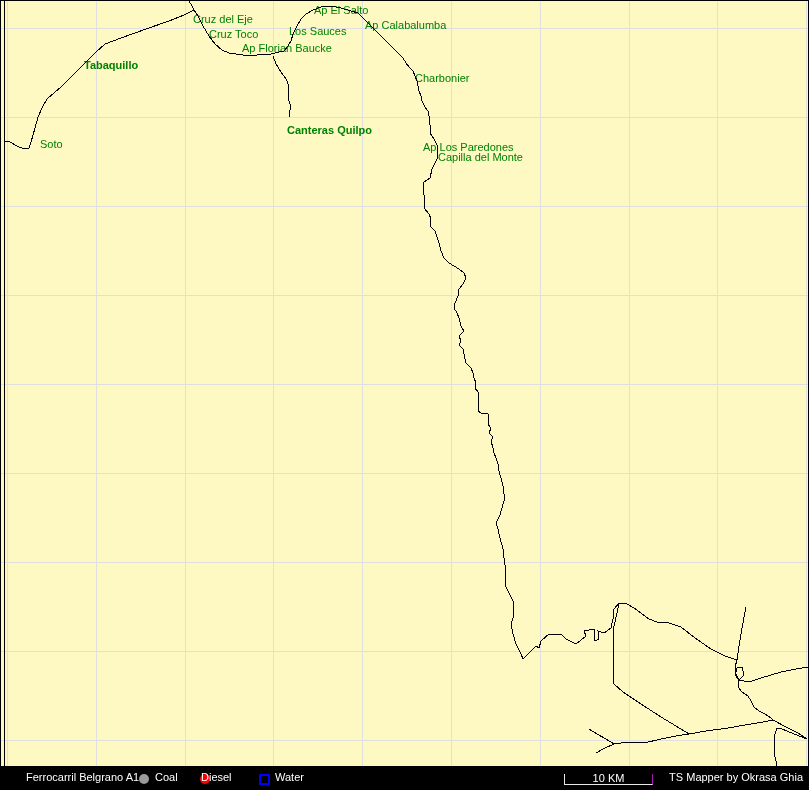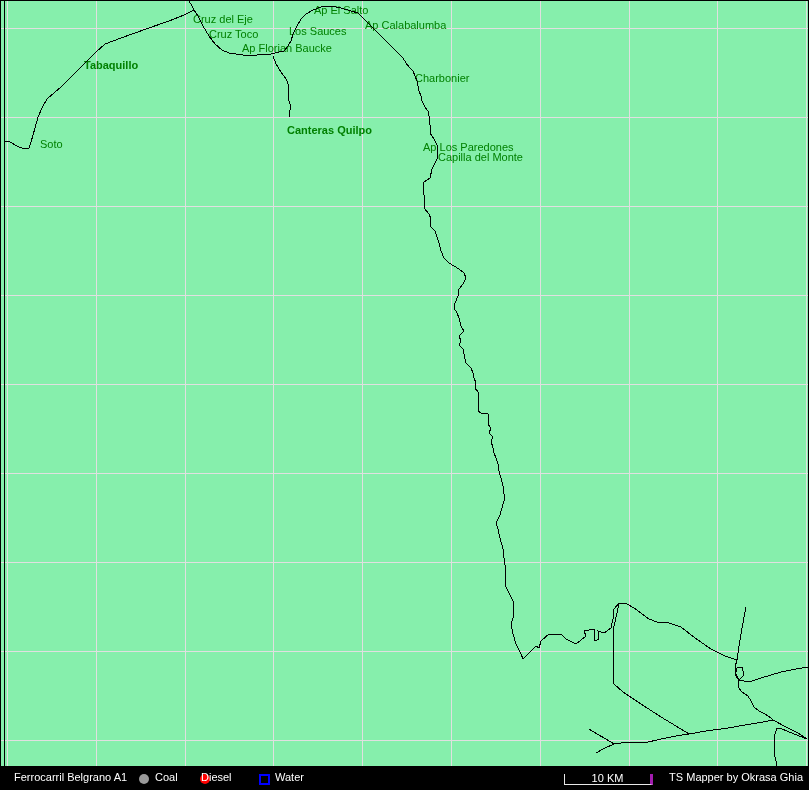--- a/index.html
+++ b/index.html
@@ -3,49 +3,49 @@
 <meta charset="utf-8">
 <style>
   * { margin:0; padding:0; box-sizing:border-box; }
   body { font-family:"Liberation Sans", sans-serif; background:#888; }
   .screen {
     position:relative; width:809px; height:790px;
     background:#ffffff; border:1px solid #000; overflow:hidden;
   }
   .map-area {
     position:absolute; left:0; top:0; right:0; bottom:23px;
-    background:#86efac; overflow:hidden;
+    background:#fef9c3; overflow:hidden;
   }
   .map-area svg { position:absolute; left:0; top:0; }
   #grid-svg  { z-index:1; }
   #labels-layer { position:absolute; left:0; top:0; width:100%; height:100%; z-index:2; }
   #rails-svg { z-index:3; pointer-events:none; }
   .inner-left-border {
     position:absolute; left:3px; top:0; bottom:0; width:1px;
     background:#000; z-index:4;
   }
   .station-label {
     position:absolute; font-size:11px; line-height:11px; white-space:nowrap;
   }
   .status-bar {
     position:absolute; left:0; right:0; bottom:0; height:23px;
     background:#000; color:#fff; font-size:11px; z-index:5;
   }
   .status-bar .txt { position:absolute; top:6px; line-height:11px; white-space:nowrap; }
-  .route-name { left:13px;text-align:right; }
+  .route-name { left:25px;text-align:right; }
   .legend-dot {
     position:absolute; top:8px; width:10px; height:10px; border-radius:50%;
   }
   .legend-square {
     position:absolute; top:8px; width:11px; height:11px; border-radius:0;
     background:#000;
   }
   .scale-bracket {
     position:absolute; left:563px; top:8px; width:89px; height:11px;
-    border-left:1px solid #e8e8e8; border-right:3px solid #a21caf;
+    border-left:1px solid #e8e8e8; border-right:1px solid #a21caf;
     border-bottom:1px solid #e8e8e8;
   }
   .scale-label {
     position:absolute; left:0; right:0; bottom:0; text-align:center;
     font-size:11px; line-height:11px; color:#fff;
   }
   .credit { right:5px; left:auto; }
 </style>
 </head>
 <body>

